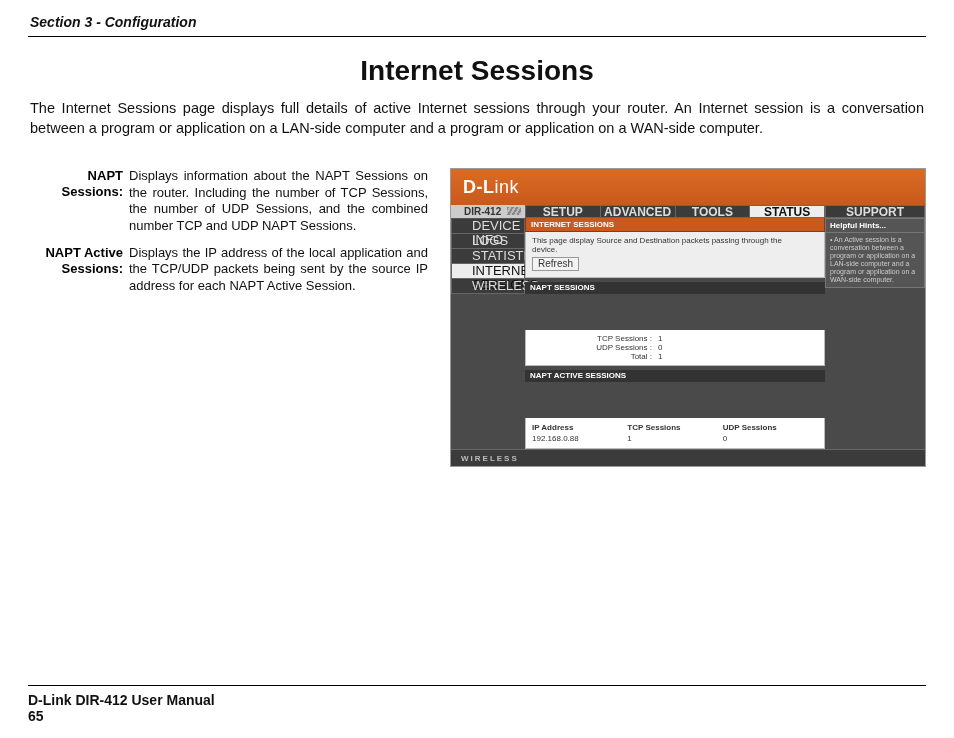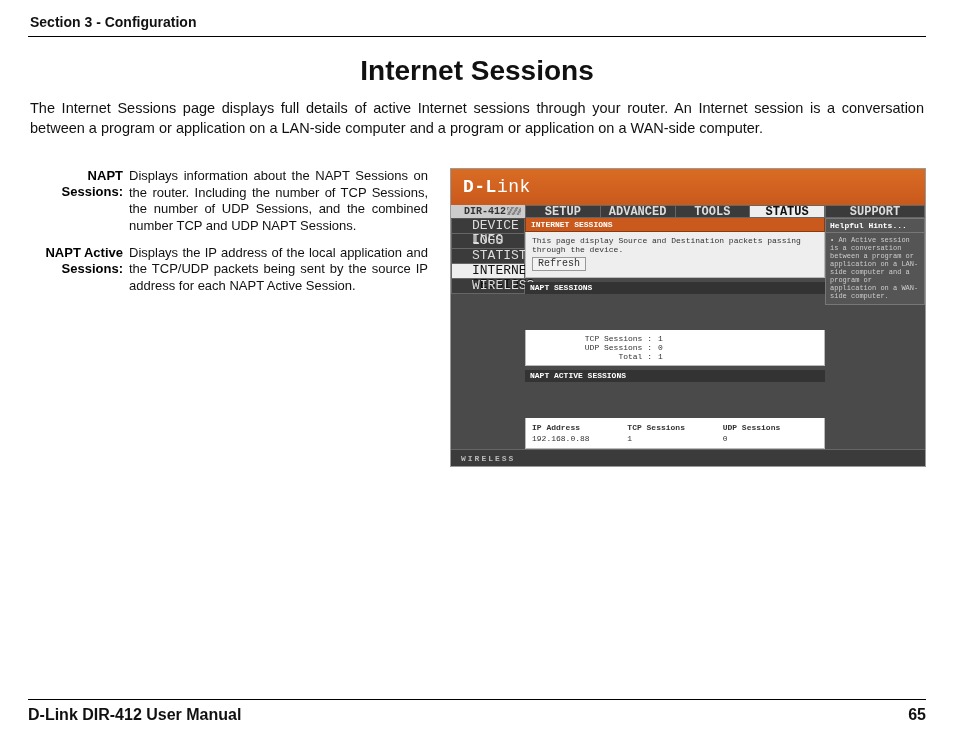--- a/index.html
+++ b/index.html
@@ -1,28 +1,28 @@
 <!DOCTYPE html>
 <html><head>
 <meta charset="utf-8">
 <style>
   html,body{margin:0;padding:0;background:#fff;}
   body{width:954px;height:738px;font-family:"Segoe UI",Arial,Helvetica,sans-serif;color:#111;position:relative;}
   .page{box-sizing:border-box;padding:10px 28px 0 28px;}
-  .hdr{font-weight:700;font-size:14px;border-bottom:1.5px solid #000;padding:4px 2px 6px 2px;}
+  .hdr{font-weight:700;font-size:14px;border-bottom:1.5px solid #000;padding:4px 2px 6px 2px;font-style:italic;}
   .title{text-align:center;font-weight:700;font-size:28px;margin:18px 0 12px 0;}
   .intro{font-size:14.5px;line-height:1.35;text-align:justify;margin:0 2px 30px 2px;}
   .cols{display:flex;gap:22px;align-items:flex-start;}
   .defs{width:400px;font-size:13px;}
   .def{display:flex;margin-bottom:10px;}
   .def-l{width:95px;min-width:95px;text-align:right;font-weight:700;color:#000000;padding-right:6px;line-height:1.25;}
   .def-d{line-height:1.28;text-align:justify;}
 
   
-  .shot{flex:1;border:1px solid #9a9a9a;background:#0c4a6e;font-size:9px;color:#222;font-family:Liberation Mono, monospace;}
+  .shot{flex:1;border:1px solid #9a9a9a;background:#0c4a6e;font-size:9px;color:#222;}
   .shot .bar{background:linear-gradient(#d96c24,#c9591c);height:36px;display:flex;align-items:center;padding-left:12px;}
   .logo{color:#fff;font-weight:700;font-size:18px;letter-spacing:.5px;}
   .logo span{font-weight:400;}
   .shot-body{background:#4a4a4a;display:flex;min-height:230px;}
   .left{width:74px;background:#4a4a4a;}
   .mdl{background:#ccc;height:13px;line-height:13px;font-size:10px;font-weight:700;padding-left:13px;color:#333;border-bottom:1px solid #555; position:relative;}
   .mdl::after{content:"";position:absolute;right:4px;top:2px;width:14px;height:8px;background:repeating-linear-gradient(120deg,#888 0 2px,#bbb 2px 4px);}
   .side-item{background:#3b3b3b;border:1px solid #666;border-top:none;height:14px;line-height:14px;color:#ddd;font-size:13px;padding-left:20px;}
   .side-item.sel{background:#eee;color:#111;}
   .mid{flex:1;padding:0;}
@@ -41,21 +41,21 @@
   .kv .k{width:120px;text-align:right;margin-right:6px;}
   .tbl{width:100%;font-size:8px;color:#333;}
   .tbl .row{display:flex;}
   .tbl .c{flex:1;padding:1px 0;}
   .tbl .h{font-weight:700;}
   .right{width:100px;background:#4a4a4a;}
   .hint-t{background:#555;border:1px solid #777;border-bottom:none;color:#fff;font-size:8px;font-weight:700;height:13px;line-height:13px;padding-left:4px;margin-top:13px;}
   .hint-b{background:#555;border:1px solid #777;color:#ccc;font-size:7px;padding:3px 4px;line-height:1.15;}
   .stripe{background:#3b3b3b;height:16px;border-top:1px solid #666;color:#bbb;font-size:8px;font-weight:700;letter-spacing:2px;display:flex;align-items:center;padding-left:10px;}
 
-  .ftr{position:absolute;left:28px;right:28px;bottom:14px;border-top:1.5px solid #000;padding-top:6px;display:flex;justify-content:space-between;font-size:16px;font-weight:700;}
+  .ftr{position:absolute;left:28px;right:28px;bottom:14px;border-top:1.5px solid #000;padding-top:6px;display:flex;justify-content:space-between;font-size:14px;font-weight:700;flex-direction:column;}
 </style>
 </head>
 <body>
 
 <div class="page">
   <div class="hdr">Section 3 - Configuration</div>
   <div class="title">Internet Sessions</div>
   <p class="intro">The Internet Sessions page displays full details of active Internet sessions through your router. An Internet session is a conversation between a program or application on a LAN-side computer and a program or application on a WAN-side computer.</p>
 
   <div class="cols">

